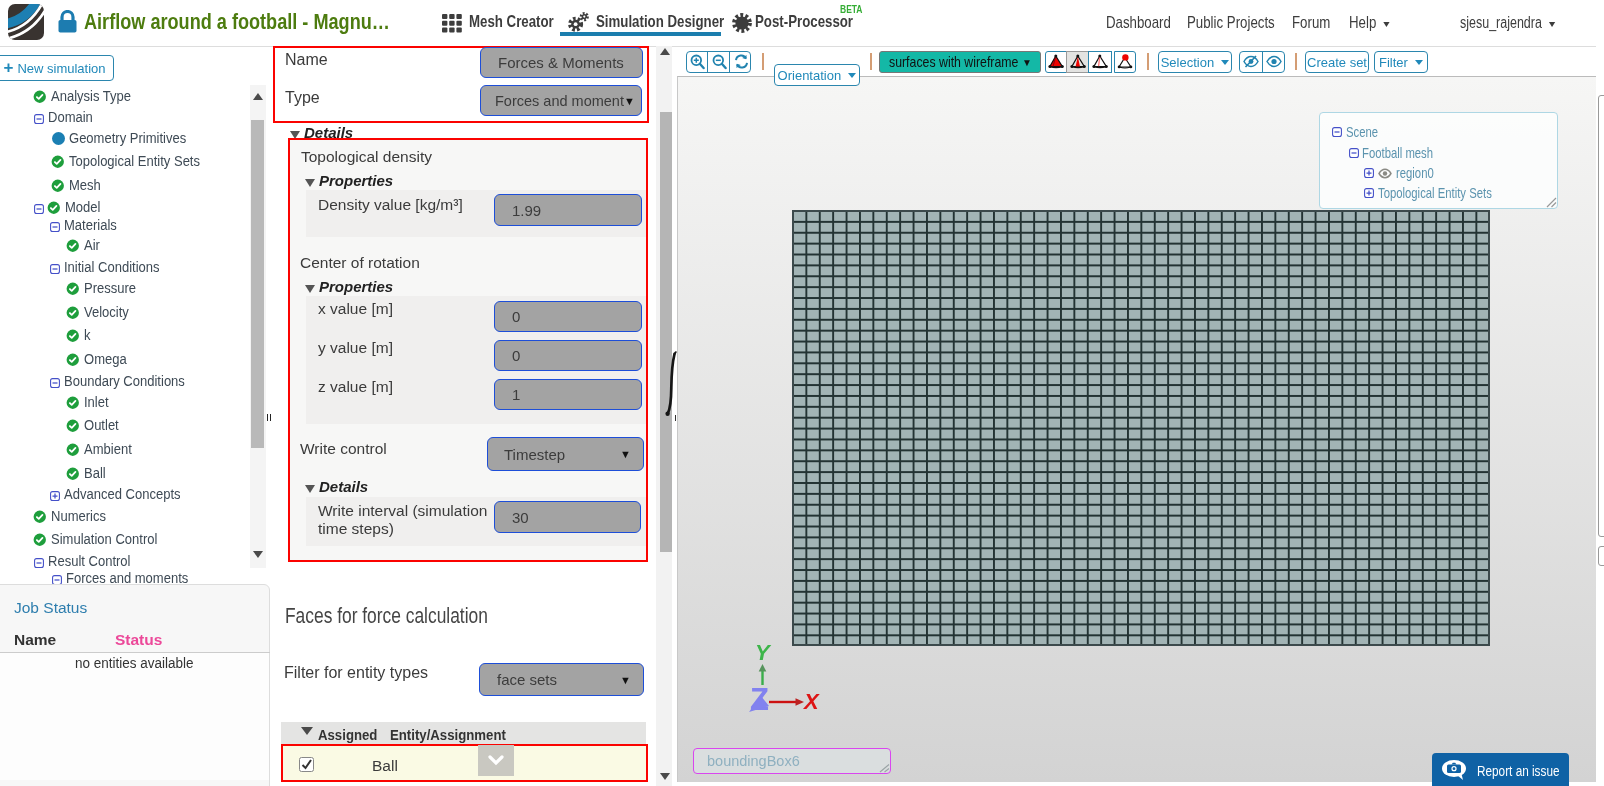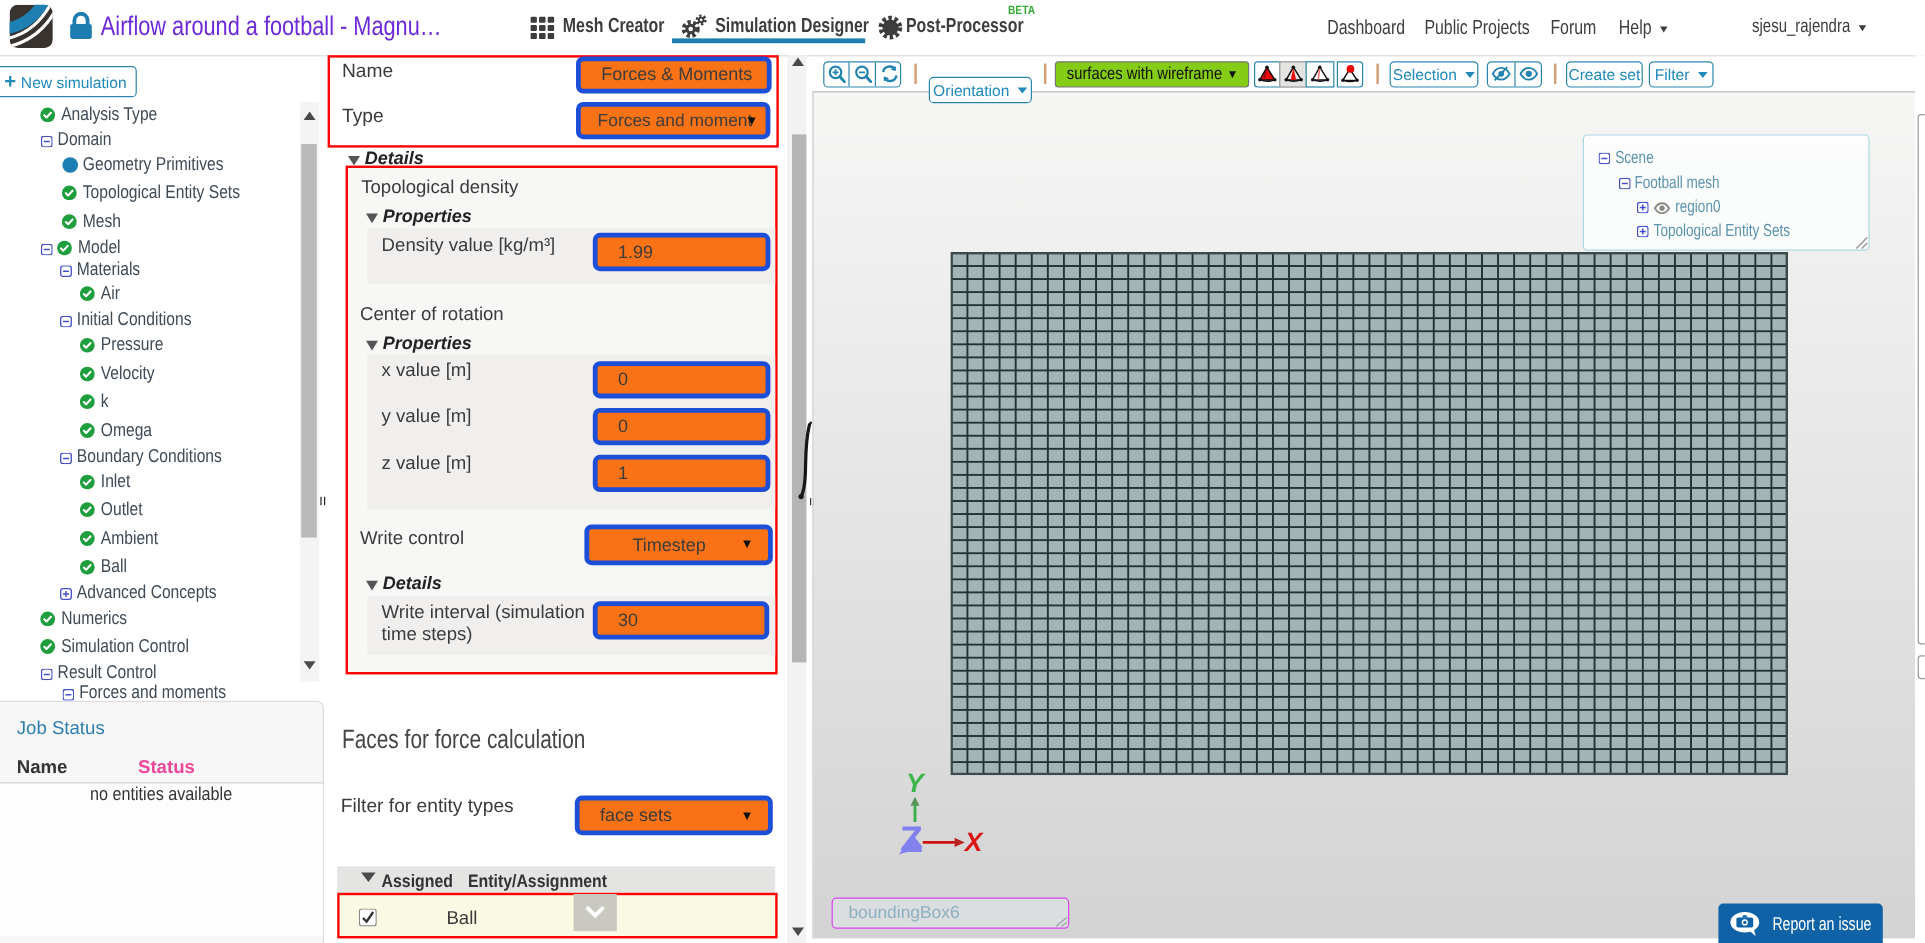--- a/index.html
+++ b/index.html
@@ -1,20 +1,20 @@
 <!DOCTYPE html>
 <html><head><meta charset="utf-8"><style>
 html,body{margin:0;padding:0}
 body{width:1604px;height:786px;position:relative;font-family:"Liberation Sans",sans-serif;background:#fff;overflow:hidden}
 .abs{position:absolute}
 .ti{position:absolute;height:16px;line-height:16px;font-size:15.5px;color:#3e4a55;white-space:nowrap}
 .ti svg{vertical-align:-2px;margin-right:4px}
 .caret{display:inline-block;width:0;height:0;border-left:4.5px solid transparent;border-right:4.5px solid transparent;border-top:5.5px solid currentColor;vertical-align:1px}
 .bbtn{position:absolute;border:1px solid #2b86ae;border-radius:4px;background:#fff;color:#2089ba;font-size:13px;display:flex;align-items:center;justify-content:center;box-sizing:border-box;white-space:nowrap}
-.inp{position:absolute;border:4px solid #1d4ed8;border-radius:6px;background:#f97316;font-size:15px;color:#3c3c3c;display:flex;align-items:center;padding-left:17px;box-sizing:border-box}
+.inp{position:absolute;border:1px solid #1d4ed8;border-radius:6px;background:#a3a3a3;font-size:15px;color:#3c3c3c;display:flex;align-items:center;padding-left:17px;box-sizing:border-box}
 .lbl{position:absolute;font-size:16px;color:#3b3b3b;white-space:nowrap}
 .dtl{position:absolute;font-size:15px;font-style:italic;font-weight:bold;color:#222;white-space:nowrap}
 .dtri{display:inline-block;width:0;height:0;border-left:5.5px solid transparent;border-right:5.5px solid transparent;border-top:8px solid #555;margin-right:4px;vertical-align:-1px}
 .grp{position:absolute;background:#f0efee}
 .redbox{position:absolute;border:2px solid #fb0300;box-sizing:border-box}
 .sep{position:absolute;width:2px;background:#d49d74}
 .scent{position:absolute;font-size:14.5px;color:#5b93ae;white-space:nowrap}
 .sx{display:inline-block;transform:scaleX(0.84);transform-origin:0 50%;white-space:nowrap}
 .sx78{display:inline-block;transform:scaleX(0.78);transform-origin:0 50%;white-space:nowrap}
 </style></head>
@@ -47,21 +47,21 @@
       <rect width="36" height="36" fill="#393330"></rect>
       <path d="M-4 20 Q18 17 30 -5" fill="none" stroke="#1d7fb2" stroke-width="9.5"></path>
       <path d="M-4 28.5 Q21 24 34.5 -1" fill="none" stroke="#fff" stroke-width="2.6"></path>
       <path d="M-4 35.5 Q24 30 38 5" fill="none" stroke="#fff" stroke-width="2.6"></path>
     </g>
   </svg>
 <svg class="abs" style="left:57px;top:10px" width="21" height="23" viewBox="0 0 21 23">
     <path d="M5 10 V7 a5.5 5.5 0 0 1 11 0 v3" fill="none" stroke="#1d7cb0" stroke-width="3.2"></path>
     <rect x="1.5" y="10" width="18" height="12.5" rx="1.8" fill="#1d7cb0"></rect>
   </svg>
-<div class="abs" style="left:84px;top:9px;font-size:22.5px;font-weight:normal;color:#6d28d9"><span class="sx" style="transform:scaleX(0.805)">Airflow around a football - Magnu…</span></div>
+<div class="abs" style="left:84px;top:9px;font-size:22.5px;font-weight:bold;color:#4d7c0f"><span class="sx" style="transform:scaleX(0.805)">Airflow around a football - Magnu…</span></div>
 
 <svg class="abs" style="left:442px;top:13px" width="21" height="20" viewBox="0 0 21 20">
     <g fill="#3d3d3d">
       <rect x="0" y="1" width="5.4" height="5" rx="1"></rect>
       <rect x="7.2" y="1" width="5.4" height="5" rx="1"></rect>
       <rect x="14.4" y="1" width="5.4" height="5" rx="1"></rect>
       <rect x="0" y="7.8" width="5.4" height="5" rx="1"></rect>
       <rect x="7.2" y="7.8" width="5.4" height="5" rx="1"></rect>
       <rect x="14.4" y="7.8" width="5.4" height="5" rx="1"></rect>
       <rect x="0" y="14.6" width="5.4" height="5" rx="1"></rect>
@@ -195,21 +195,21 @@
 <div class="lbl" style="left:300px;top:254px;font-size:15.5px">Center of rotation</div>
 <div class="dtl" style="left:305px;top:278px"><span class="dtri"></span>Properties</div>
 <div class="grp" style="left:306px;top:296px;width:340px;height:128px"></div>
 <div class="lbl" style="left:318px;top:300px;font-size:15.5px">x value [m]</div>
 <div class="inp" style="left:494px;top:301px;width:148px;height:31px">0</div>
 <div class="lbl" style="left:318px;top:339px;font-size:15.5px">y value [m]</div>
 <div class="inp" style="left:494px;top:340px;width:148px;height:31px">0</div>
 <div class="lbl" style="left:318px;top:378px;font-size:15.5px">z value [m]</div>
 <div class="inp" style="left:494px;top:379px;width:148px;height:31px">1</div>
 <div class="lbl" style="left:300px;top:440px;font-size:15.5px">Write control</div>
-<div class="inp" style="left:487px;top:437px;width:157px;height:34px;padding-left:36px">Timestep<span style="position:absolute;right:12px;color:#111;font-size:11px">▼</span></div>
+<div class="inp" style="left:487px;top:437px;width:157px;height:34px;padding-left:16px">Timestep<span style="position:absolute;right:12px;color:#111;font-size:11px">▼</span></div>
 <div class="dtl" style="left:305px;top:478px"><span class="dtri"></span>Details</div>
 <div class="grp" style="left:306px;top:497px;width:340px;height:49px"></div>
 <div class="lbl" style="left:318px;top:502px;font-size:15.5px;line-height:18px">Write interval (simulation<br>time steps)</div>
 <div class="inp" style="left:494px;top:501px;width:147px;height:32px">30</div>
 <div class="abs" style="left:285px;top:603px;font-size:22px;color:#454545"><span class="sx" style="transform:scaleX(0.79)">Faces for force calculation</span></div>
 <div class="lbl" style="left:284px;top:664px">Filter for entity types</div>
 <div class="inp" style="left:479px;top:663px;width:165px;height:33px">face sets<span style="position:absolute;right:12px;color:#111;font-size:11px">▼</span></div>
 <div class="abs" style="left:281px;top:722px;width:365px;height:23px;background:#e4e4e3"></div>
 <div class="abs" style="left:301px;top:727px;width:0;height:0;border-left:6px solid transparent;border-right:6px solid transparent;border-top:8.5px solid #4a4a4a"></div>
 <div class="abs" style="left:318px;top:726px;font-size:15px;font-weight:bold;color:#333"><span class="sx" style="transform:scaleX(0.88)">Assigned</span></div>
@@ -255,21 +255,21 @@
   </svg>
 <svg class="abs" style="left:734px;top:54px" width="15" height="15" viewBox="0 0 15 15">
     <path d="M2 6.2 A5.3 5.3 0 0 1 12.1 4.6" fill="none" stroke="#2183af" stroke-width="2"></path>
     <path d="M12.6 1l-.4 4.2-4-1.2z" fill="#2183af"></path>
     <path d="M13 8.8 A5.3 5.3 0 0 1 2.9 10.4" fill="none" stroke="#2183af" stroke-width="2"></path>
     <path d="M2.4 14l.4-4.2 4 1.2z" fill="#2183af"></path>
   </svg>
 <div class="sep" style="left:761.5px;top:53px;height:17px"></div>
 <div class="bbtn" style="left:774px;top:64px;width:86px;height:22px">Orientation&nbsp;&nbsp;<span class="caret"></span></div>
 <div class="sep" style="left:870px;top:53px;height:17px"></div>
-<div class="abs" style="left:879px;top:51px;width:162px;height:22px;border:1px solid #777;border-radius:3px;background:#84cc16;box-sizing:border-box;font-size:14.5px;color:#111;display:flex;align-items:center;padding-left:9px;white-space:nowrap">
+<div class="abs" style="left:879px;top:51px;width:162px;height:22px;border:1px solid #777;border-radius:3px;background:#14b8a6;box-sizing:border-box;font-size:14.5px;color:#111;display:flex;align-items:center;padding-left:9px;white-space:nowrap">
     <span class="sx" style="transform:scaleX(0.85)">surfaces with wireframe</span>
     <span style="position:absolute;right:8px;font-size:10px">▼</span>
   </div>
 <div class="abs" style="left:1045px;top:51px;width:22px;height:22px;border:1px solid #2b86ae;border-radius:3px 0 0 3px;box-sizing:border-box;background:#fff"></div>
 <div class="abs" style="left:1066px;top:51px;width:23px;height:22px;border:1px solid #999;box-sizing:border-box;background:#e3e3e1"></div>
 <div class="abs" style="left:1088px;top:51px;width:24px;height:22px;border:1px solid #2b86ae;box-sizing:border-box;background:#fff"></div>
 <div class="abs" style="left:1114px;top:51px;width:22px;height:22px;border:1px solid #2b86ae;border-radius:0 3px 3px 0;box-sizing:border-box;background:#fff"></div>
 <svg class="abs" style="left:1047px;top:53px" width="18" height="18" viewBox="0 0 18 18">
     <path d="M8.8 3 L15.4 13.6 L2.8 13.6 Z" fill="#ee0400" stroke="#111" stroke-width="1.2" stroke-linejoin="round"></path>
     <path d="M8.8 3 L6 13.6" stroke="#801" stroke-width="1"></path>

